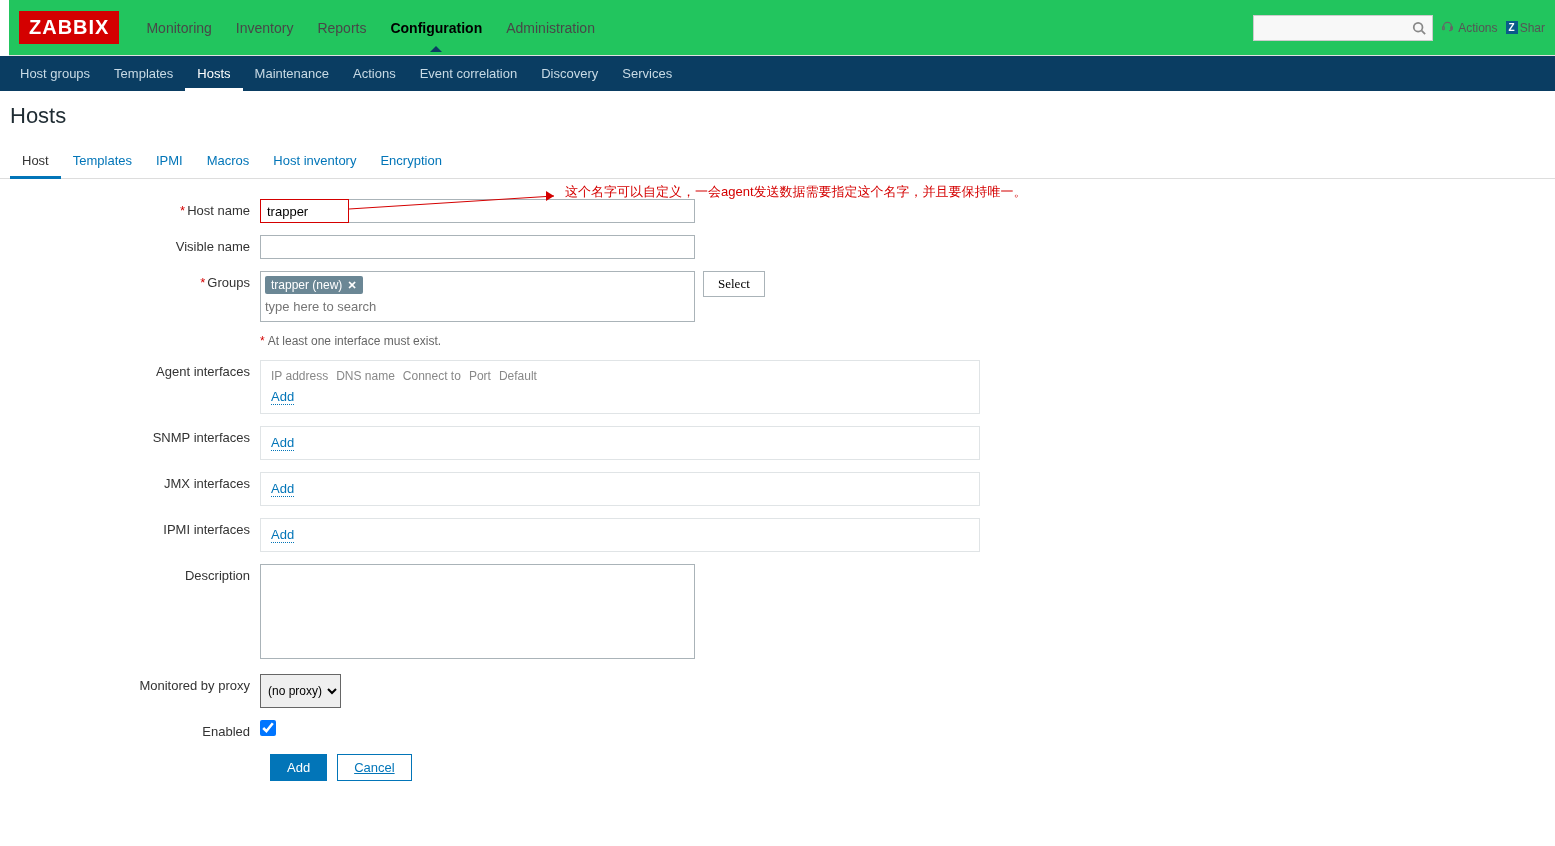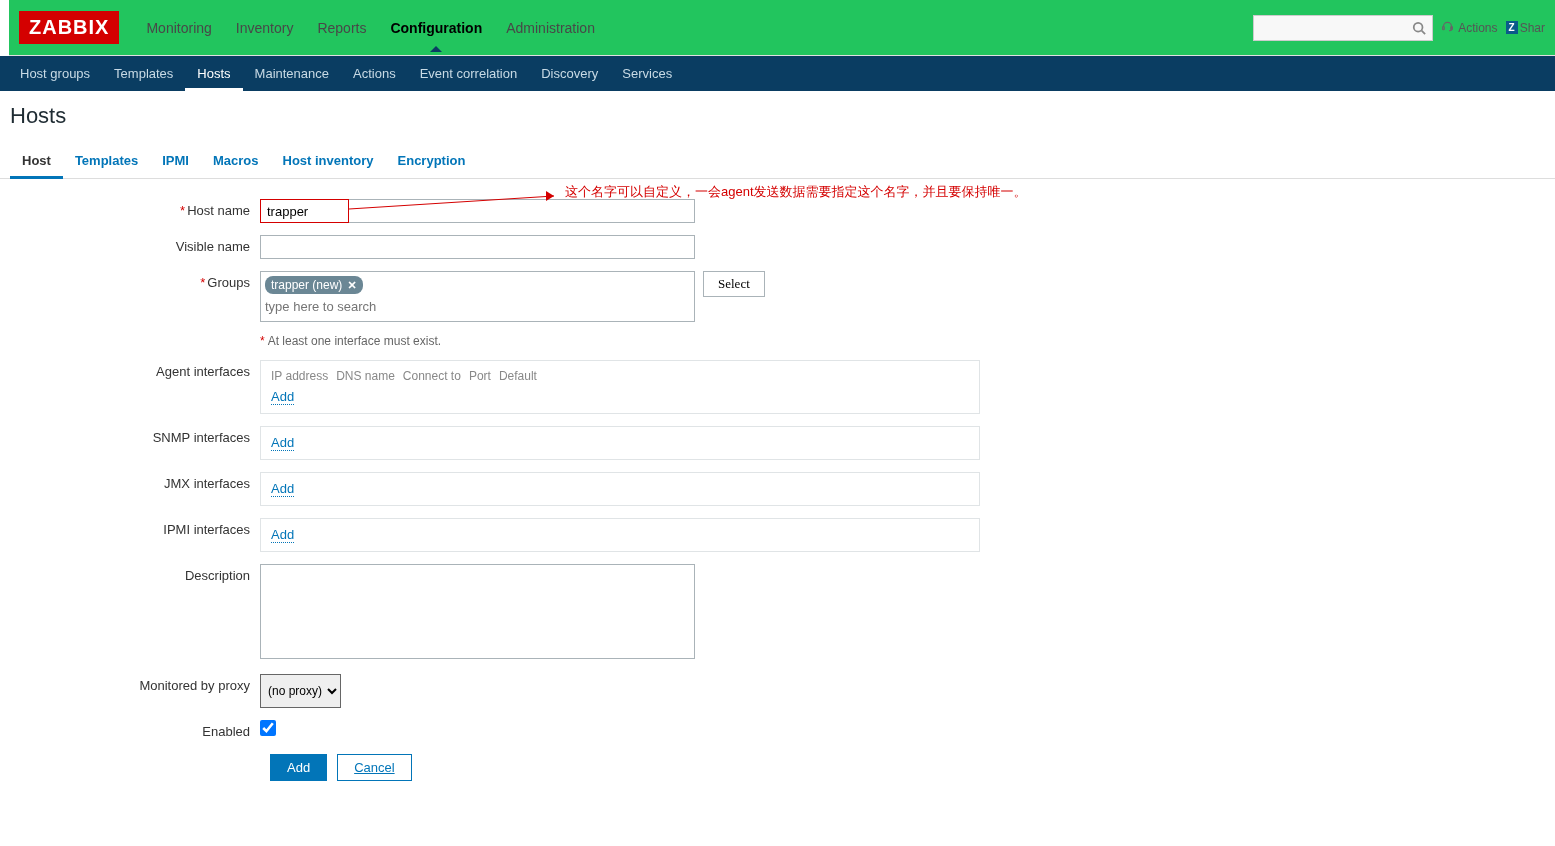--- a/index.html
+++ b/index.html
@@ -23,36 +23,36 @@
     .subnav { background: #0a3d62; display: flex; padding: 0 8px; }
     .subnav-item { color: #c8dae5; padding: 10px 12px; font-size: 13px; cursor: pointer; }
     .subnav-item.active { color: #fff; border-bottom: 3px solid #fff; padding-bottom: 7px; }
     
     
     .page-header { padding: 12px 10px 8px; }
     .page-title { font-size: 22px; font-weight: normal; color: #1f2c33; }
     
     
     .tabs { display: flex; border-bottom: 1px solid #ddd; padding: 0 10px; margin-top: 8px; }
-    .tab { padding: 8px 12px; color: #0275b8; cursor: pointer; font-size: 13px; font-weight: bold; }
+    .tab { padding: 8px 12px; color: #0275b8; cursor: pointer; font-size: 13px; }
     .tab.active { color: #333; border-bottom: 3px solid #0275b8; margin-bottom: -1px; }
     
     
     .form-container { padding: 20px 10px; position: relative; }
     .form-row { display: flex; align-items: flex-start; margin-bottom: 12px; }
     .form-label { width: 250px; text-align: right; padding-right: 10px; padding-top: 4px; color: #333; font-size: 13px; }
     .form-label .req { color: #d40000; margin-right: 2px; }
     .form-field { flex: 0 0 auto; }
     .text-input { width: 435px; height: 24px; border: 1px solid #aab3b8; padding: 2px 6px; font-size: 13px; }
     .text-input.highlight { border: 1px solid #d40000; width: 89px; }
     .hostname-wrap { display: flex; }
     .hostname-rest { width: 346px; height: 24px; border: 1px solid #aab3b8; border-left: none; }
     
     .groups-box { width: 435px; border: 1px solid #aab3b8; padding: 4px; min-height: 40px; }
-    .group-tag { display: inline-flex; align-items: center; background: #6b8795; color: #fff; font-size: 12px; padding: 2px 6px; border-radius: 8px; gap: 5px; }
+    .group-tag { display: inline-flex; align-items: center; background: #6b8795; color: #fff; font-size: 12px; padding: 2px 6px; border-radius: 2px; gap: 5px; }
     .group-tag-x { cursor: pointer; font-weight: bold; font-size: 11px; }
     .group-typehere { border: none; outline: none; width: 100%; font-size: 13px; color: #888; padding: 3px 0; margin-top: 2px; }
     .select-btn { margin-left: 8px; padding: 4px 14px; border: 1px solid #aab3b8; background: #fff; cursor: pointer; font-size: 13px; font-family: Liberation Serif, serif; }
     
     .hint-text { color: #666; font-size: 12px; }
     .hint-text .req { color: #d40000; margin-right: 3px; }
     
     .iface-box { width: 720px; border: 1px solid #e0e4e6; padding: 8px 10px; }
     .iface-headers { display: flex; gap: 8px; color: #888; font-size: 12px; margin-bottom: 6px; }
     .iface-add { color: #0275b8; font-size: 13px; cursor: pointer; border-bottom: 1px dotted #0275b8; display: inline-block; }

